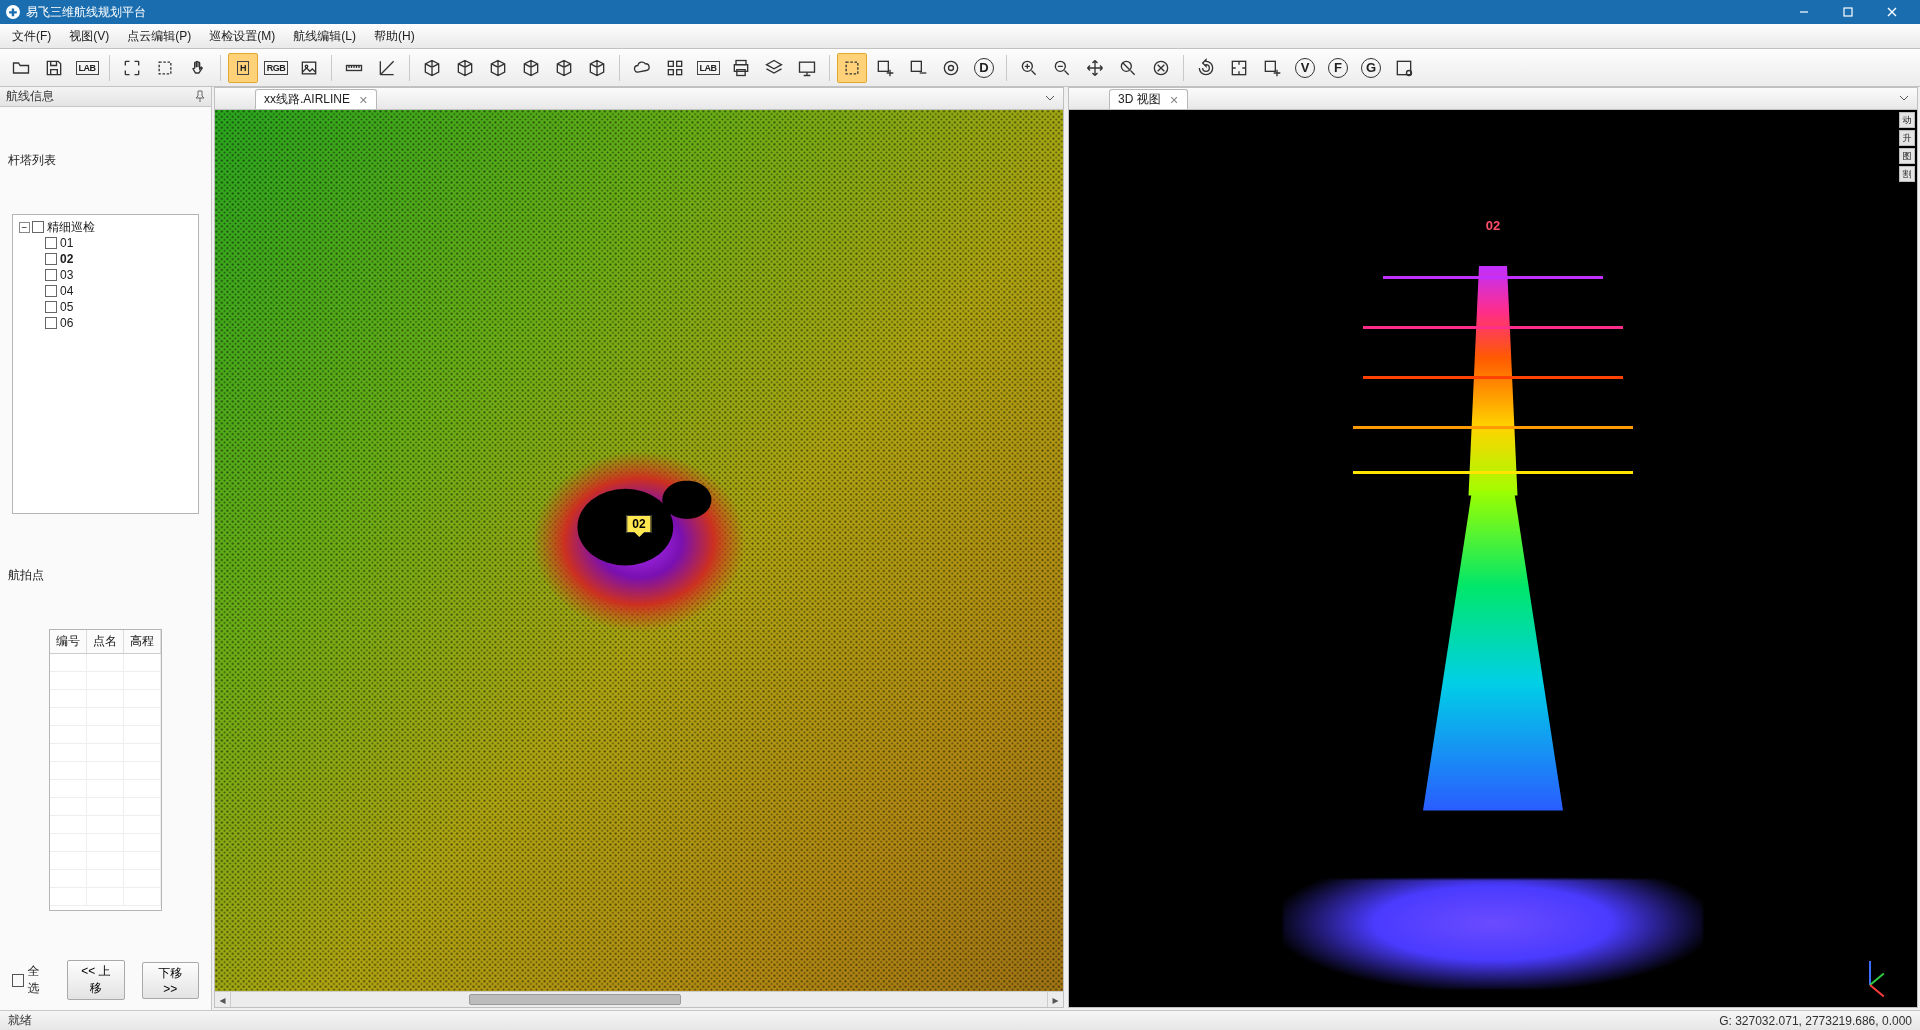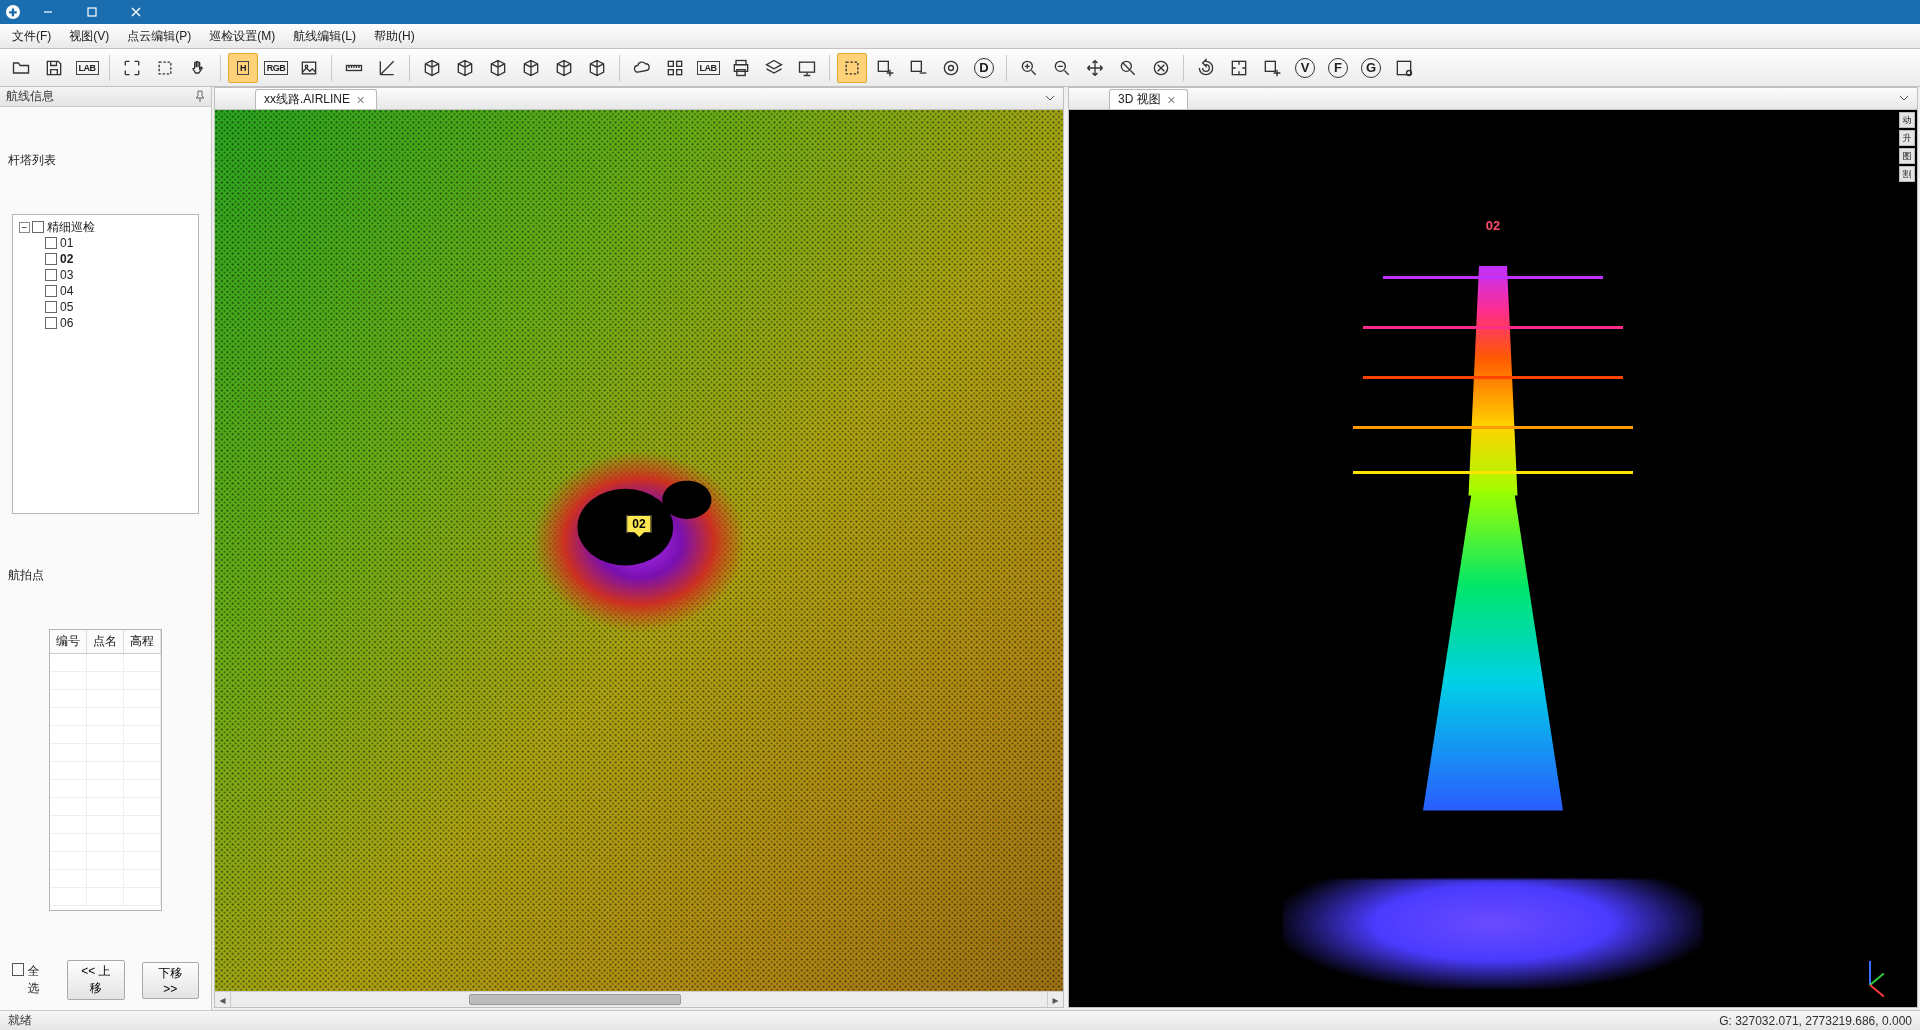--- a/index.html
+++ b/index.html
@@ -38,28 +38,28 @@
 .tree-check { width: 12px; height: 12px; border: 1px solid #666; margin-right: 3px; cursor:pointer;}
 .tree-label { }
 .tree-row.bold .tree-label { font-weight: bold; }
 .tree-indent1 { margin-left: 26px; }
 .photo-table-box { margin: 0 12px; flex: 1; display:flex; flex-direction:column; min-height:0;align-items:center;}
 .photo-table { border:1px solid #b5b5b5; background:#fff; flex:1; overflow:auto; font-size:12px;}
 .photo-table table { border-collapse: collapse; width: 100%; }
 .photo-table th { text-align:left; padding: 3px 6px; border-right:1px solid #ddd; border-bottom:1px solid #ccc; font-weight: normal; background:#fbfbfb;}
 .photo-table td { height: 18px; border-bottom: 1px solid #eee; border-right:1px solid #eee;}
 .side-bottom { padding: 8px 12px 10px; display:flex; align-items:center; gap:6px; }
-.side-bottom label { display:flex; gap:3px; }
+.side-bottom label { display:flex; align-items:center; gap:3px; }
 .side-bottom .chk { width:13px;height:13px;border:1px solid #555;}
 .side-bottom button { padding: 2px 8px; background:linear-gradient(#fdfdfd,#e3e3e3); border:1px solid #a9a9a9; border-radius:2px; cursor:pointer; font-size:12px;margin-left:11px;}
 
 .viewers { flex:1; display:flex; gap:4px; padding:0 2px 2px; min-width:0; }
 .viewer { flex:1; display:flex; flex-direction:column; border:1px solid #c0c0c0; background:#fff; min-width:0; position:relative;}
 .viewer-tabbar { height:22px; background:linear-gradient(#fbfbfb,#e8e8e8); border-bottom:1px solid #c2c2c2; display:flex; align-items:flex-end; padding:0 30px 0 40px; position:relative;}
-.viewer-tab { height:20px; background:#fff; border:1px solid #b8b8b8; border-bottom:none; border-radius:3px 3px 0 0; padding:0 8px; display:flex; align-items:center; gap:6px; font-size:12px;}
+.viewer-tab { height:20px; background:#fff; border:1px solid #b8b8b8; border-bottom:none; border-radius:3px 3px 0 0; padding:0 8px; display:flex; align-items:center; gap:6px; font-size:12px;text-align:right;}
 .viewer-tab .x { width:12px;height:12px; font-size:11px; color:#888; cursor:pointer;}
 .viewer-tabbar .drop { position:absolute; right:6px; top:3px; width:14px;height:14px;}
 .viewer-body { flex:1; background:#000; position:relative; overflow:hidden;}
 .viewer .hscroll { height:16px; background:#ececec; border-top:1px solid #ccc; position:relative;}
 .viewer .hscroll .thumb { position:absolute; left:30%; width:25%; top:2px; bottom:2px; background:#bcbcbc; border:1px solid #9a9a9a; border-radius:2px;}
 .viewer .hscroll .arr { position:absolute; top:0;bottom:0; width:16px; display:flex;align-items:center;justify-content:center; color:#555;}
 .viewer .hscroll .arr.l{left:0;border-right:1px solid #ccc;}
 .viewer .hscroll .arr.r{right:0;border-left:1px solid #ccc;}
 
 
@@ -90,20 +90,21 @@
 
 
 .statusbar { height: 20px; background: linear-gradient(#f6f6f6,#e6e6e6); border-top:1px solid #c8c8c8; display:flex; align-items:center; padding:0 8px; font-size:12px; color:#303030;}
 .statusbar .spacer{flex:1;}
 </style>
 </head>
 <body>
 
 <div class="titlebar">
   <div class="app-icon">✚</div>
+  <div class="title">易飞三维航线规划平台</div>
   <div class="win-btns">
     <div class="win-btn">
       <svg width="12" height="12" viewBox="0 0 12 12">
           <path d="M2 6h8" stroke="#fff" stroke-width="1.2"></path>
         </svg>
     </div>
     <div class="win-btn">
       <svg width="12" height="12" viewBox="0 0 12 12">
           <rect x="2" y="2" width="8" height="8" stroke="#fff" fill="none" stroke-width="1.2"></rect>
         </svg>

